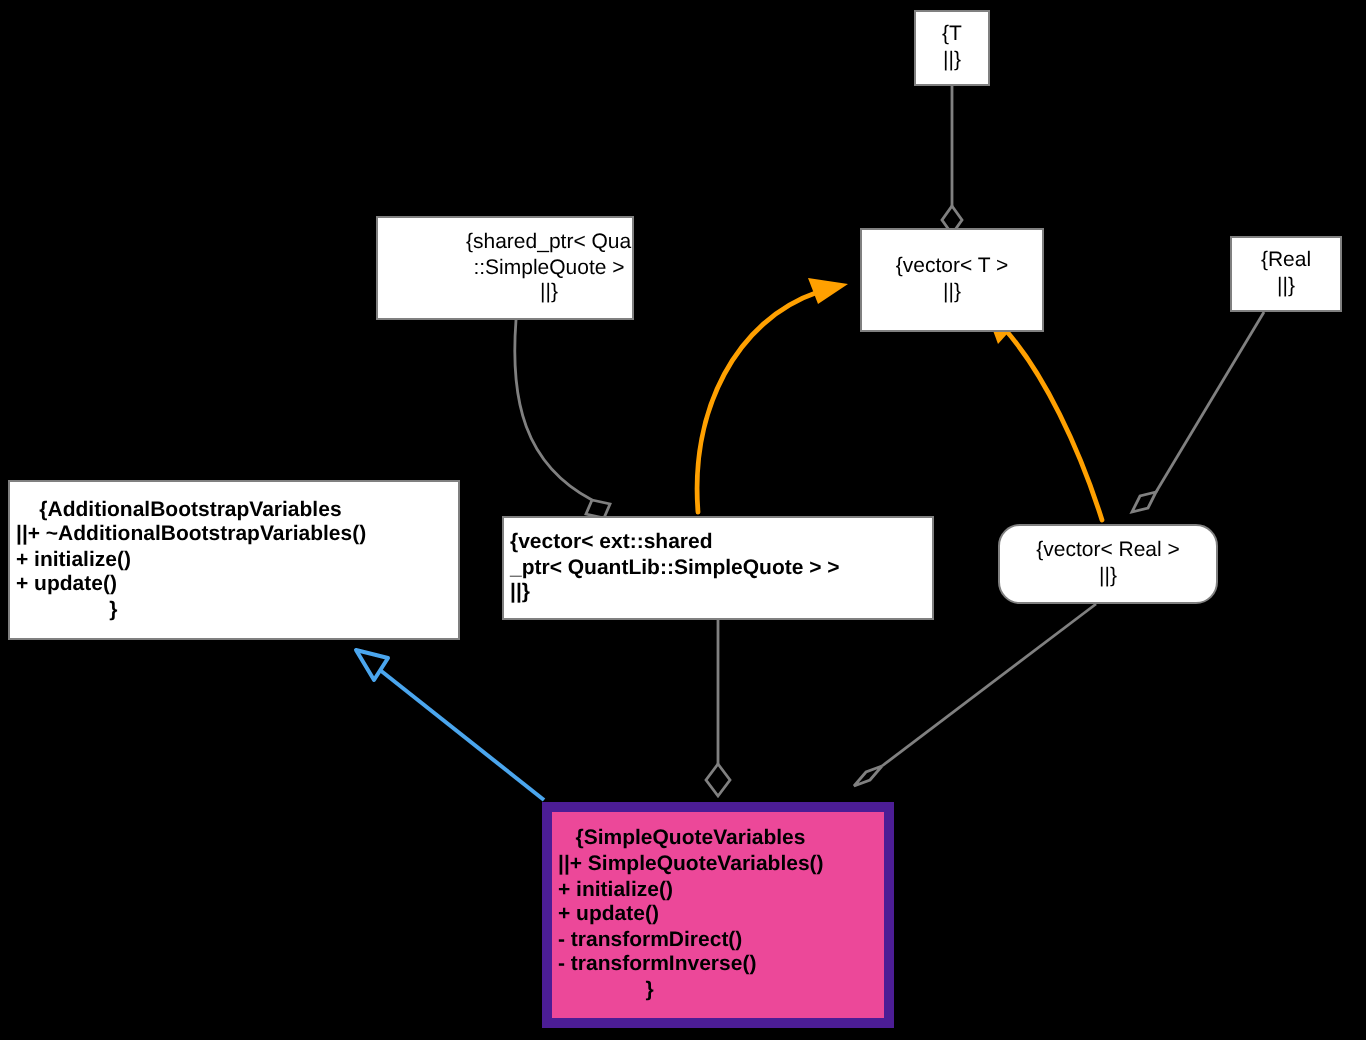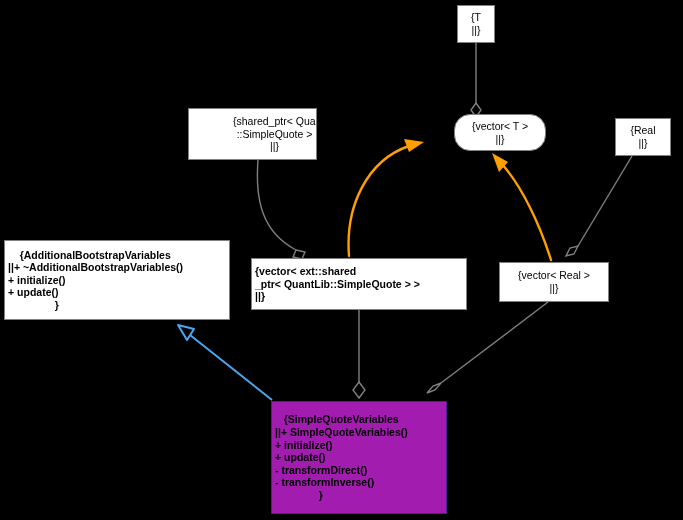--- a/index.html
+++ b/index.html
@@ -37,22 +37,22 @@
     font-size: 10.5px;
     line-height: 12.6px;
     text-align: center;
     white-space: pre;
     display: flex;
     align-items: center;
     justify-content: center;
     overflow: hidden;
   }
   .uml-node.highlight {
-    background: #a21caf;
-    border: 1px solid #4c1d95;
+    background: #ec4899;
+    border: 5px solid #4c1d95;
     align-items: center;
   }
   .uml-node .node-text {
     display: block;
     width: 100%;
     text-align: center;
   }
   .uml-node.left-align .node-text {
     text-align: left;
     padding-left: 3px;
@@ -111,21 +111,21 @@
     <span class="node-text">{T
 ||}</span>
   </div>
 
   <div class="uml-node" id="node-shared-ptr-simplequote" style="left:188px; top:108px; width:129px; height:52px;padding-left:44px;">
     <span class="node-text">{shared_ptr&lt; QuantLib
 ::SimpleQuote &gt;
 ||}</span>
   </div>
 
-  <div class="uml-node" id="node-vector-t" style="left:454px; top:114px; width:92px; height:37px;border-radius:16px;">
+  <div class="uml-node" id="node-vector-t" style="left:430px; top:114px; width:92px; height:52px;">
     <span class="node-text">{vector&lt; T &gt;
 ||}</span>
   </div>
 
   <div class="uml-node" id="node-real" style="left:615px; top:118px; width:56px; height:38px;">
     <span class="node-text">{Real
 ||}</span>
   </div>
 
   <div class="uml-node left-align" id="node-additional-bootstrap-variables" style="left:4px; top:240px; width:226px; height:80px;">
@@ -135,21 +135,21 @@
 + update()
                 }</span>
   </div>
 
   <div class="uml-node left-align" id="node-vector-ext-shared-ptr" style="left:251px; top:258px; width:216px; height:52px;justify-content:center;">
     <span class="node-text">{vector&lt; ext::shared
 _ptr&lt; QuantLib::SimpleQuote &gt; &gt;
 ||}</span>
   </div>
 
-  <div class="uml-node" id="node-vector-real" style="left:499px; top:262px; width:110px; height:40px;">
+  <div class="uml-node" id="node-vector-real" style="left:499px; top:262px; width:110px; height:40px;border-radius:11px;">
     <span class="node-text">{vector&lt; Real &gt;
 ||}</span>
   </div>
 
   <div class="uml-node left-align highlight" id="node-simple-quote-variables" style="left:271px; top:401px; width:176px; height:113px;">
     <span class="node-text">   {SimpleQuoteVariables
 ||+ SimpleQuoteVariables()
 + initialize()
 + update()
 - transformDirect()

